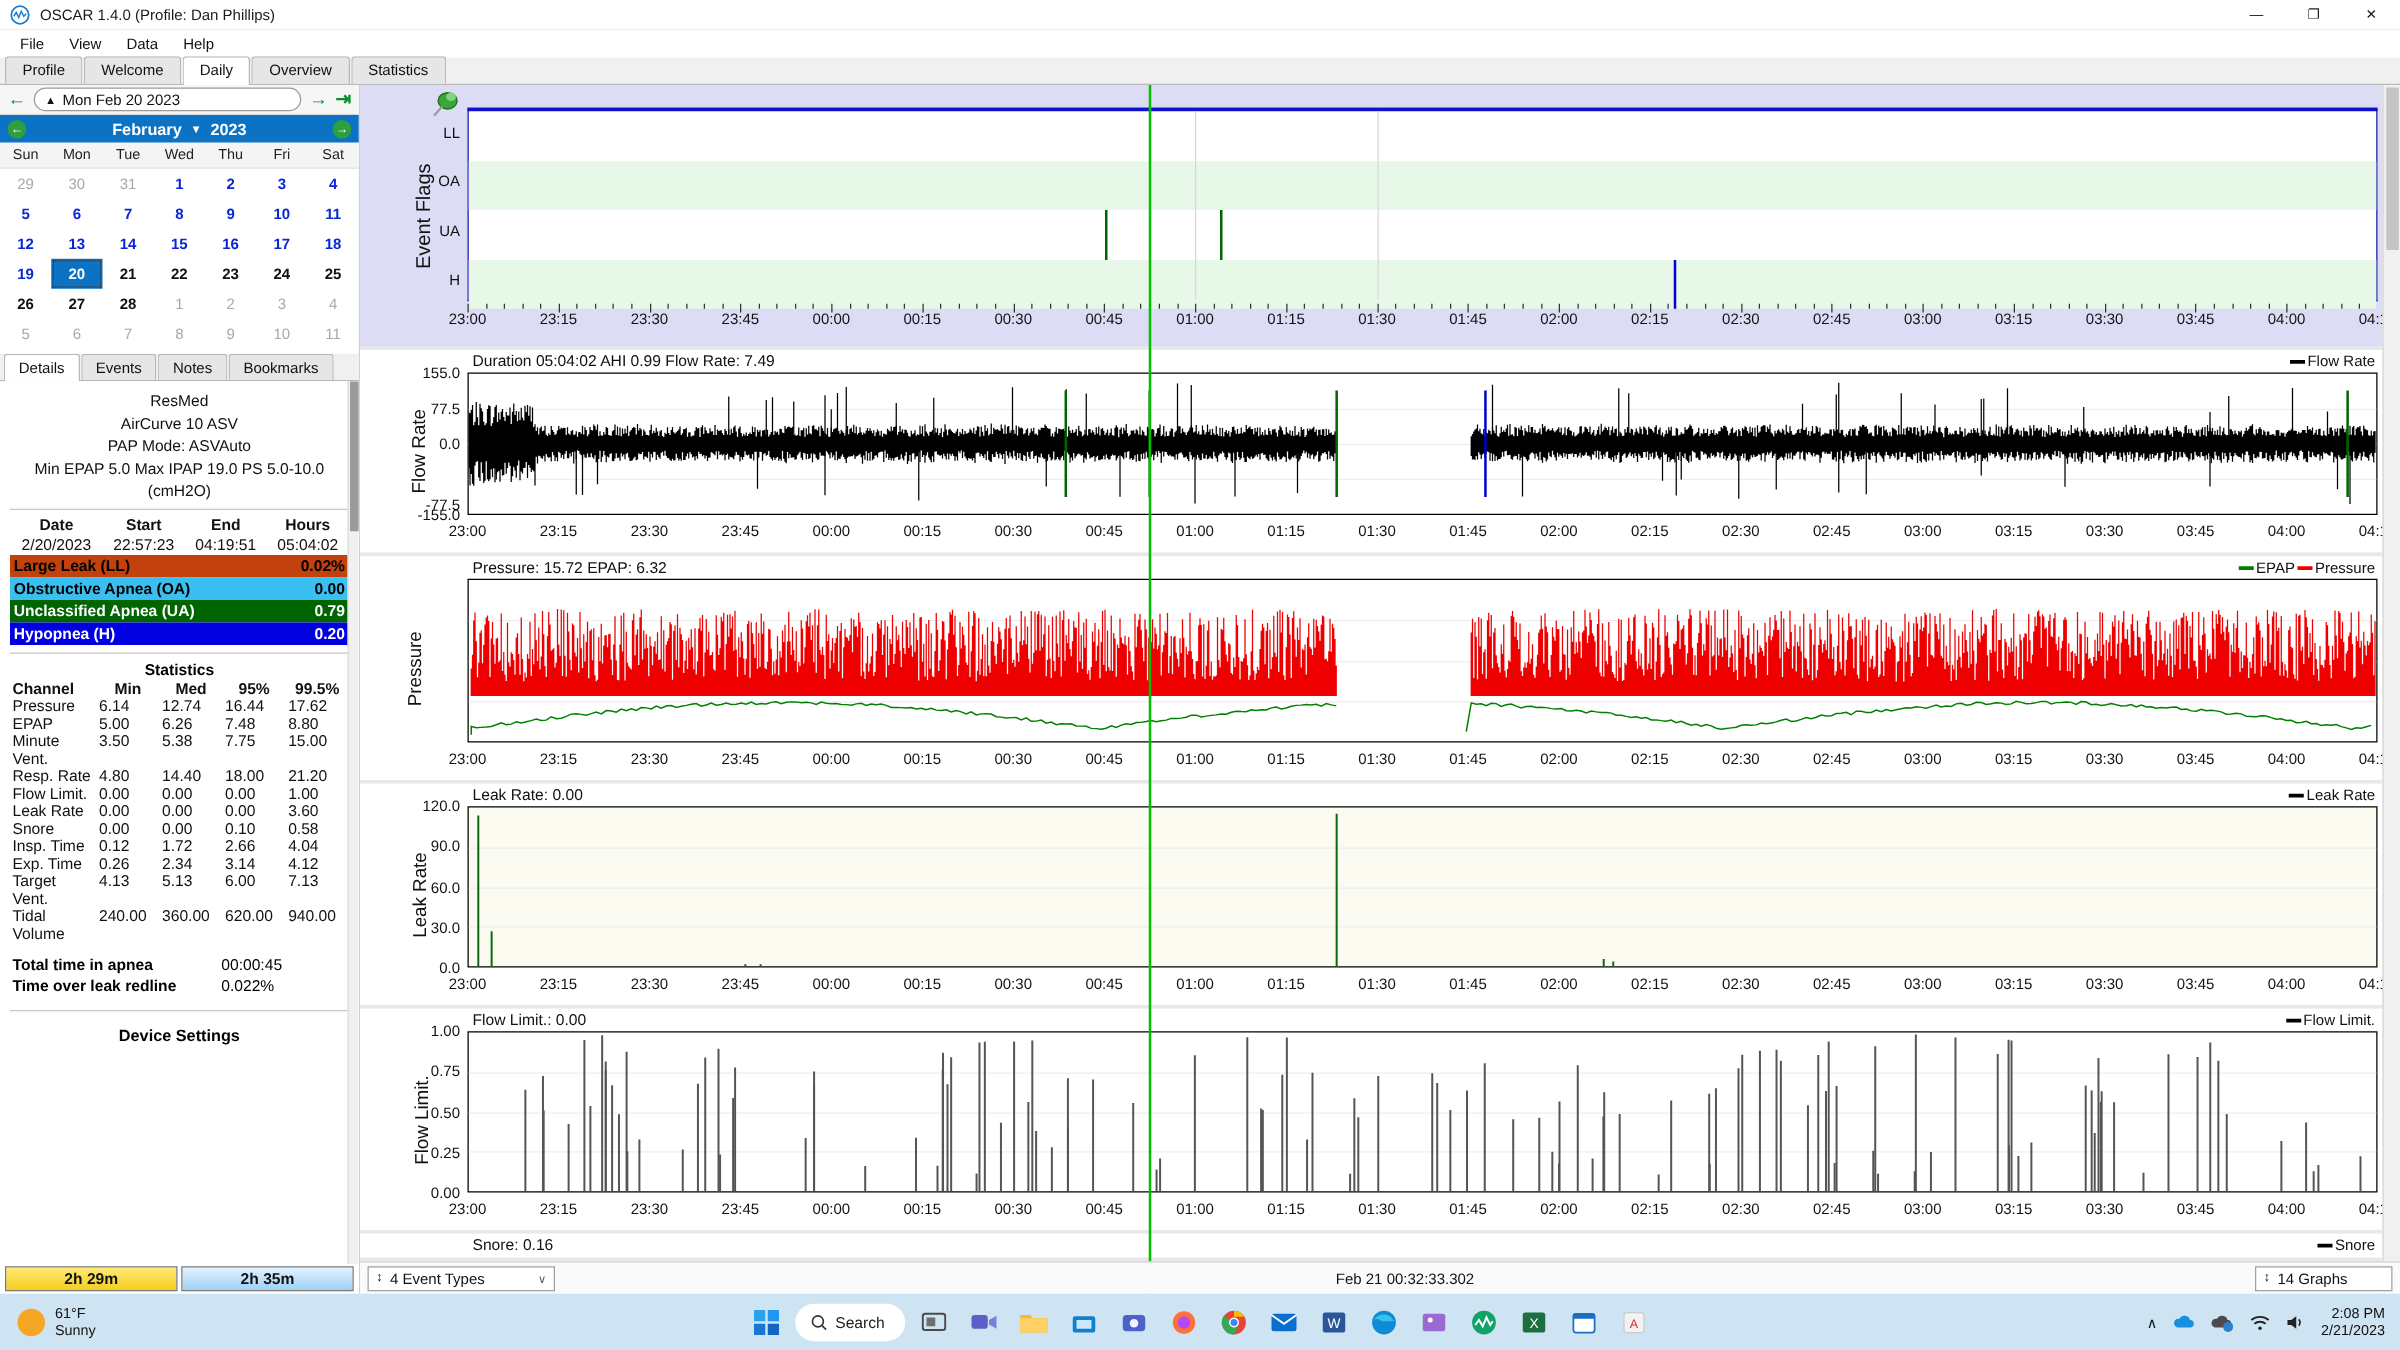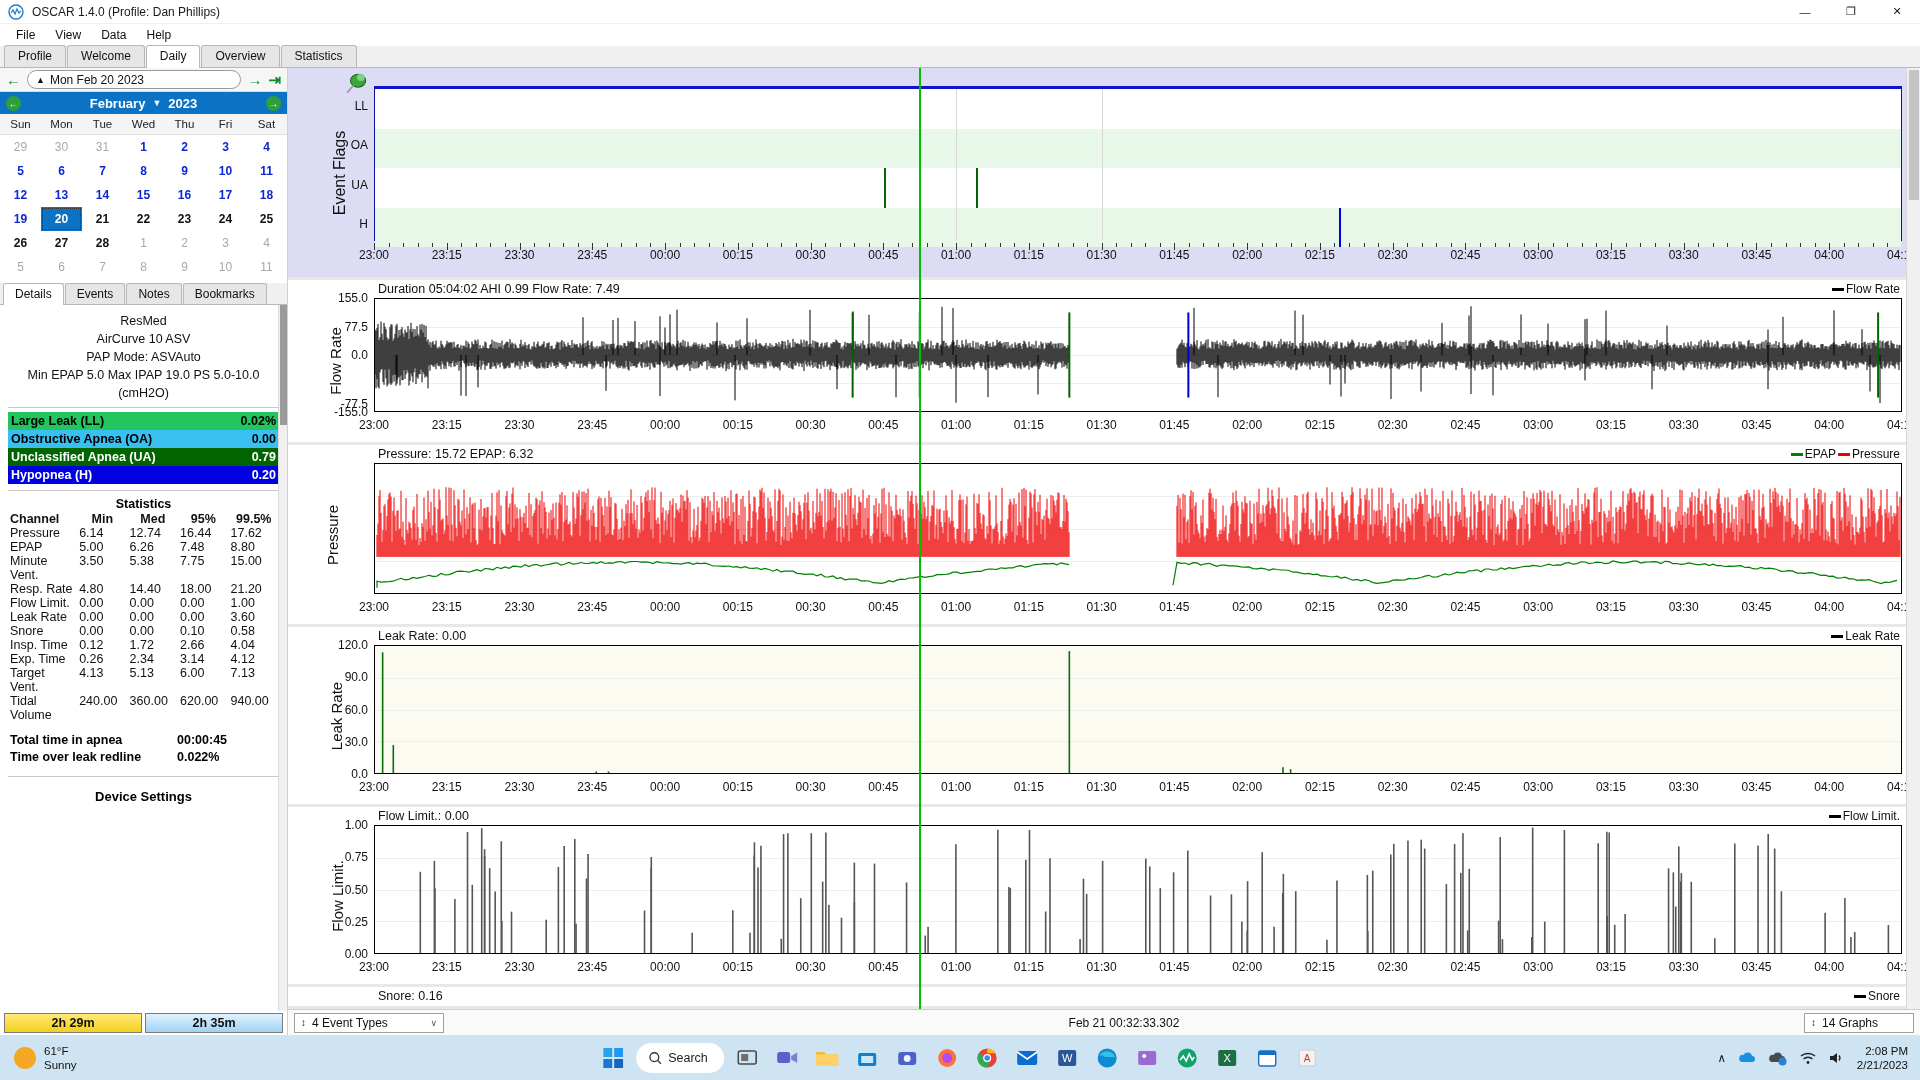--- a/index.html
+++ b/index.html
@@ -103,21 +103,21 @@
   .stats-title { text-align: center; font-weight: bold; font-size: 12.5px; padding: 2px 0 1px 0; }
   table.stats { width: 100%; border-collapse: collapse; font-size: 12.5px; color: #111; }
   table.stats th { font-weight: bold; padding: 0 2px; }
   table.stats th.ch { text-align: left; }
   table.stats td { padding: 0 2px; vertical-align: top; }
   table.stats td.ch { text-align: left; width: 72px; }
   table.stats td.num { text-align: left; width: 52px; }
 
   .totrow { display: flex; justify-content: space-between; font-weight: bold; font-size: 12.5px;
             line-height: 17px; padding: 0 2px; }
-  .totrow .v { font-weight: bold; width: 100px; }
+  .totrow .v { font-weight: normal; width: 100px; }
 
   .dev-settings-hdr { text-align: center; font-weight: bold; font-size: 13px; padding: 12px 0 4px 0;
                       border-top: 1px solid #c8c8c8; margin-top: 10px; }
 
   #scrollbar-left { position: absolute; right: 0; top: 0; bottom: 0; width: 9px; background: #f0f0f0;
                     border-left: 1px solid #dcdcdc; }
   #scrollbar-left .thumb { position: absolute; top: 0; left: 1px; width: 7px; height: 120px; background: #9a9a9a; }
 
   #bottom-btns { position: absolute; left: 0; right: 0; bottom: 0; height: 24px; display: flex;
                  gap: 3px; padding: 2px 4px; background: #ffffff; }
@@ -305,23 +305,41 @@
 
     <div id="details">
       <div id="details-inner">
         <div class="devinfo">ResMed</div>
         <div class="devinfo">AirCurve 10 ASV</div>
         <div class="devinfo">PAP Mode: ASVAuto</div>
         <div class="devinfo">Min EPAP 5.0 Max IPAP 19.0 PS 5.0-10.0</div>
         <div class="devinfo">(cmH2O)</div>
         <div class="hr"></div>
 
+        <table class="tbl">
+          <thead>
+              <tr>
+            <th>Date</th>
+            <th>Start</th>
+            <th>End</th>
+            <th>Hours</th>
+          </tr>
+            </thead>
+          <tbody>
+              <tr>
+            <td>2/20/2023</td>
+            <td>22:57:23</td>
+            <td>04:19:51</td>
+            <td>05:04:02</td>
+          </tr>
+            </tbody>
+        </table>
 
         <div id="event-list">
-            <div class="evrow" style="background: #22c55e; color: rgb(0, 0, 0);">
+            <div class="evrow" style="background: #c2410c; color: rgb(0, 0, 0);">
               <span>Large Leak (LL)</span>
               <span>0.02%</span>
             </div>
             <div class="evrow" style="background: rgb(58, 192, 240); color: rgb(0, 0, 0);">
               <span>Obstructive Apnea (OA)</span>
               <span>0.00</span>
             </div>
             <div class="evrow" style="background: rgb(0, 100, 0); color: rgb(255, 255, 255);">
               <span>Unclassified Apnea (UA)</span>
               <span>0.79</span>

